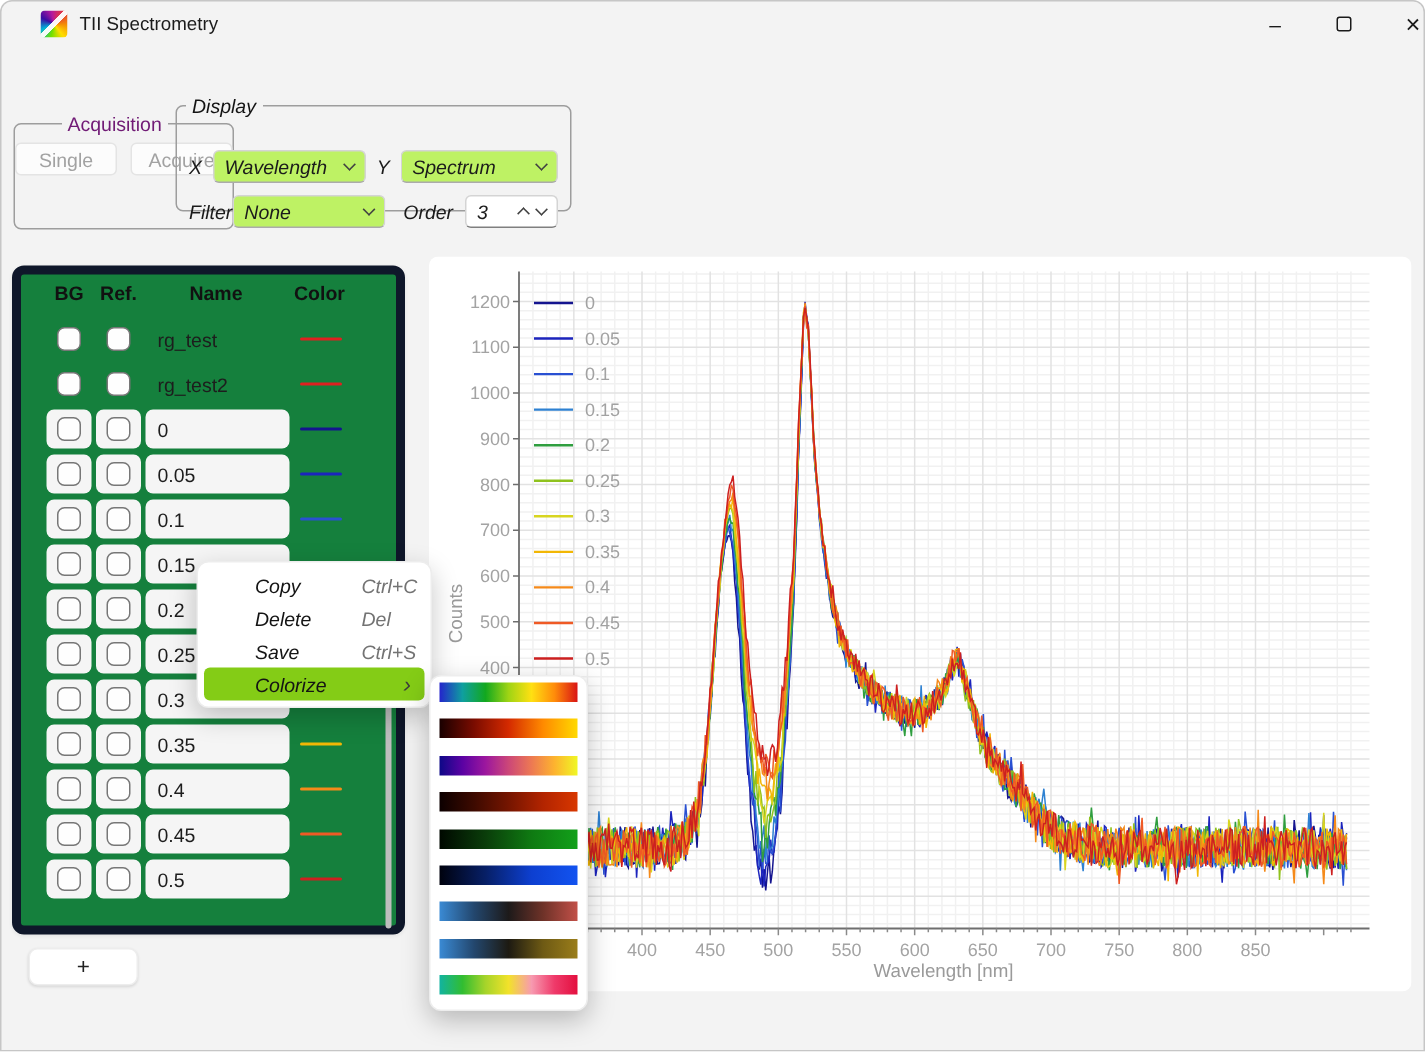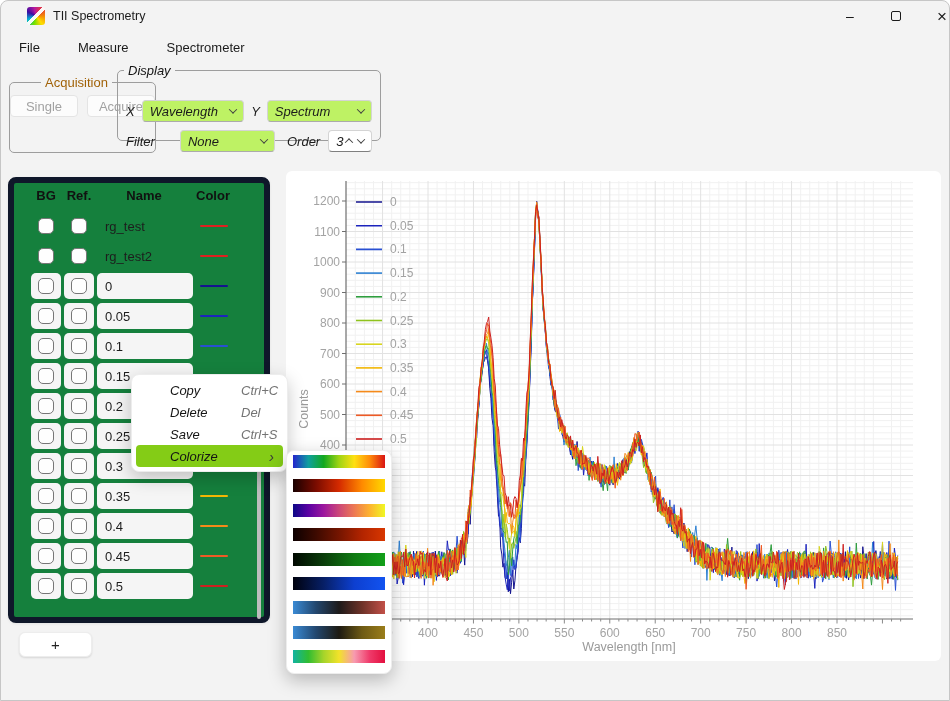--- a/index.html
+++ b/index.html
@@ -18,21 +18,21 @@
   .wbtn{width:46px;height:30px;display:flex;align-items:center;justify-content:center;font-size:14px;color:#1a1a1a;}
   .maxglyph{width:10px;height:10px;border:1.2px solid #1a1a1a;border-radius:2px;}
   .closeglyph{font-size:17px;line-height:1;}
   
   .menubar{position:absolute;left:6px;top:33px;height:26px;display:flex;align-items:center;}
   .menuitem{font-size:13px;padding:4px 12px;margin-right:14px;border-radius:4px;}
   
   fieldset{position:absolute;border:1px solid #9d9d9d;border-radius:5px;margin:0;padding:0;}
   fieldset legend{font-size:13px;padding:0 4px;margin-left:6px;}
   .gb-acq{left:8px;top:74px;width:97px;height:78px;}
-  .gb-acq legend{color:#a16207;margin-left:31px;}
+  .gb-acq legend{color:#701a75;margin-left:31px;}
   .gb-acq .inner{display:flex;flex-direction:row;align-items:center;gap:9px;padding-top:5px;}
   .btn-dis{width:68px;height:22px;background:#fcfcfc;border:1px solid #e4e4e4;border-radius:4px;
     color:#a2a2a2;font-size:13px;display:flex;align-items:center;justify-content:center;}
   .gb-disp{left:116px;top:62px;width:264px;height:78px;font-style:italic;}
   .gb-disp legend{color:#141414;}
   .disprow{position:absolute;left:8px;right:8px;display:flex;align-items:center;font-size:13px;}
   .disprow.r1{top:22px;}
   .disprow.r2{top:52px;}
   .combo{height:22px;background:#bef264;border:1px solid #d4d4d4;border-bottom-color:#ababab;border-radius:4px;
     display:inline-flex;align-items:center;justify-content:space-between;padding:0 7px;font-size:13px;}
@@ -90,25 +90,20 @@
         </div>
       <div class="wbtn">
           <span class="maxglyph"></span>
         </div>
       <div class="wbtn">
           <span class="closeglyph">×</span>
         </div>
     </div>
   </div>
 
-  <div class="menubar">
-    <span class="menuitem">File</span>
-    <span class="menuitem">Measure</span>
-    <span class="menuitem">Spectrometer</span>
-  </div>
 
   <fieldset class="gb-acq">
     <legend>Acquisition</legend>
     <div class="inner">
       <div class="btn-dis">Single</div>
       <div class="btn-dis">Acquire</div>
     </div>
   </fieldset>
 
   <fieldset class="gb-disp">
@@ -120,21 +115,21 @@
           <span class="chev"></span>
       </span>
       <span style="margin-left:7px;">Y</span>
       <span class="combo" style="width:113px;margin-left:7px;">
         <span>Spectrum</span>
           <span class="chev"></span>
       </span>
     </div>
     <div class="disprow r2">
       <span>Filter</span>
-      <span class="combo" style="width:102px;margin-left:25px;gap:42px;">
+      <span class="combo" style="width:102px;margin-left:0;gap:42px;">
         <span>None</span>
           <span class="chev"></span>
       </span>
       <span style="margin-left:12px;">Order</span>
       <span class="spin" style="width:62px;margin-left:8px;">
         <span>3</span>
         <span style="display:inline-flex;gap:6px;">
           <span class="chev up"></span>
           <span class="chev"></span>
         </span>

